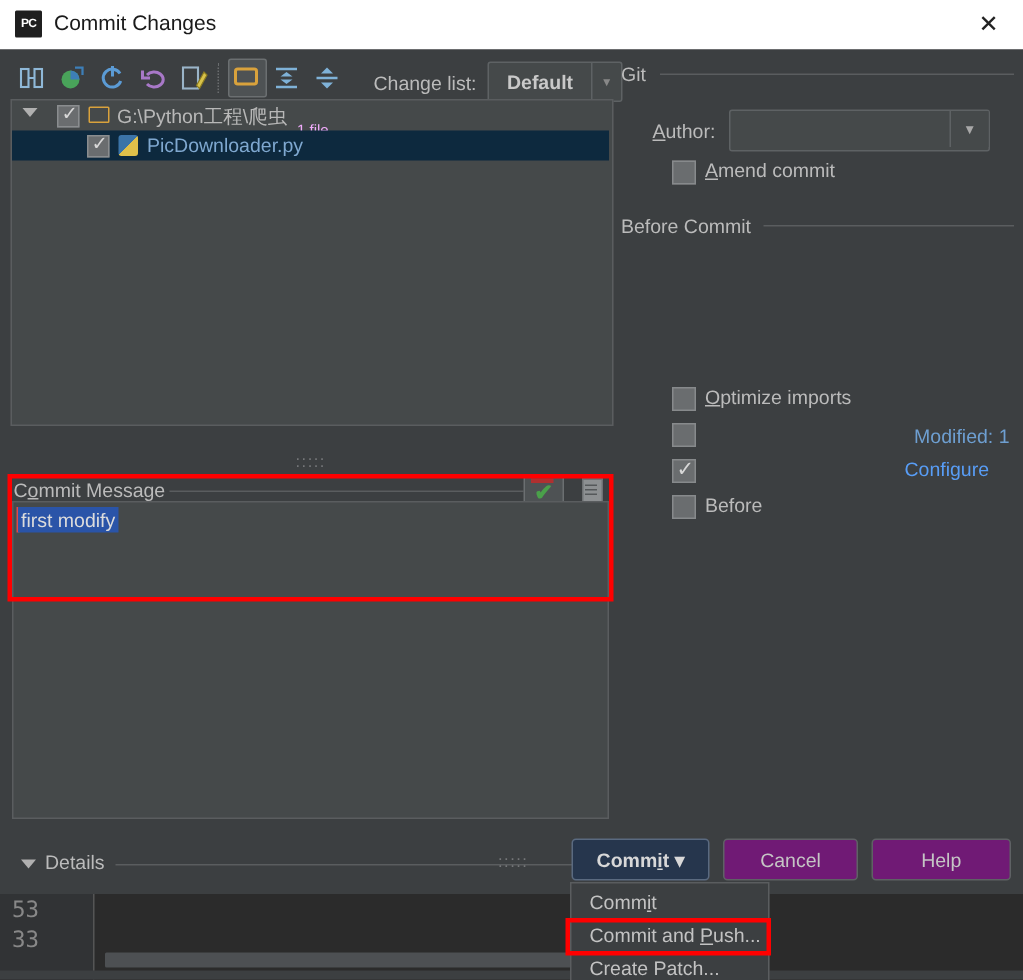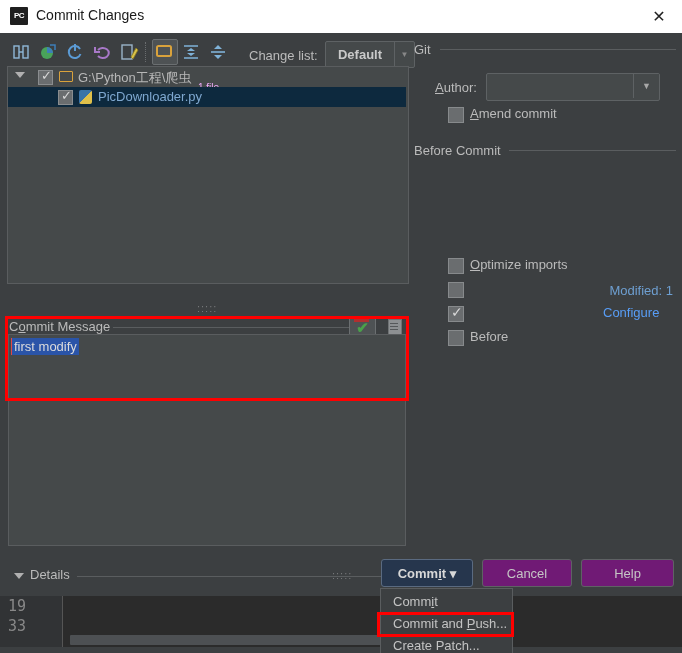--- a/index.html
+++ b/index.html
@@ -284,21 +284,21 @@
   }
   .menu-item u { text-decoration: underline; }
 </style>
 </head>
 <body>
 
 <div id="editor-behind">
   <div class="topline"></div>
   <div class="gutter"></div>
   <div class="lnum" style="top:2px;">31</div>
-  <div class="lnum" style="top:22px;">19</div>
+  <div class="lnum" style="top:22px;">53</div>
   <div class="lnum" style="top:42px;">33</div>
   <div class="codetext">downloadPic(result.text,wor</div>
   <div class="hscroll"></div>
   <div class="botline"></div>
 </div>
 
 <div id="dialog">
 
   <div id="titlebar">
     <div class="app-icon">PC</div>

